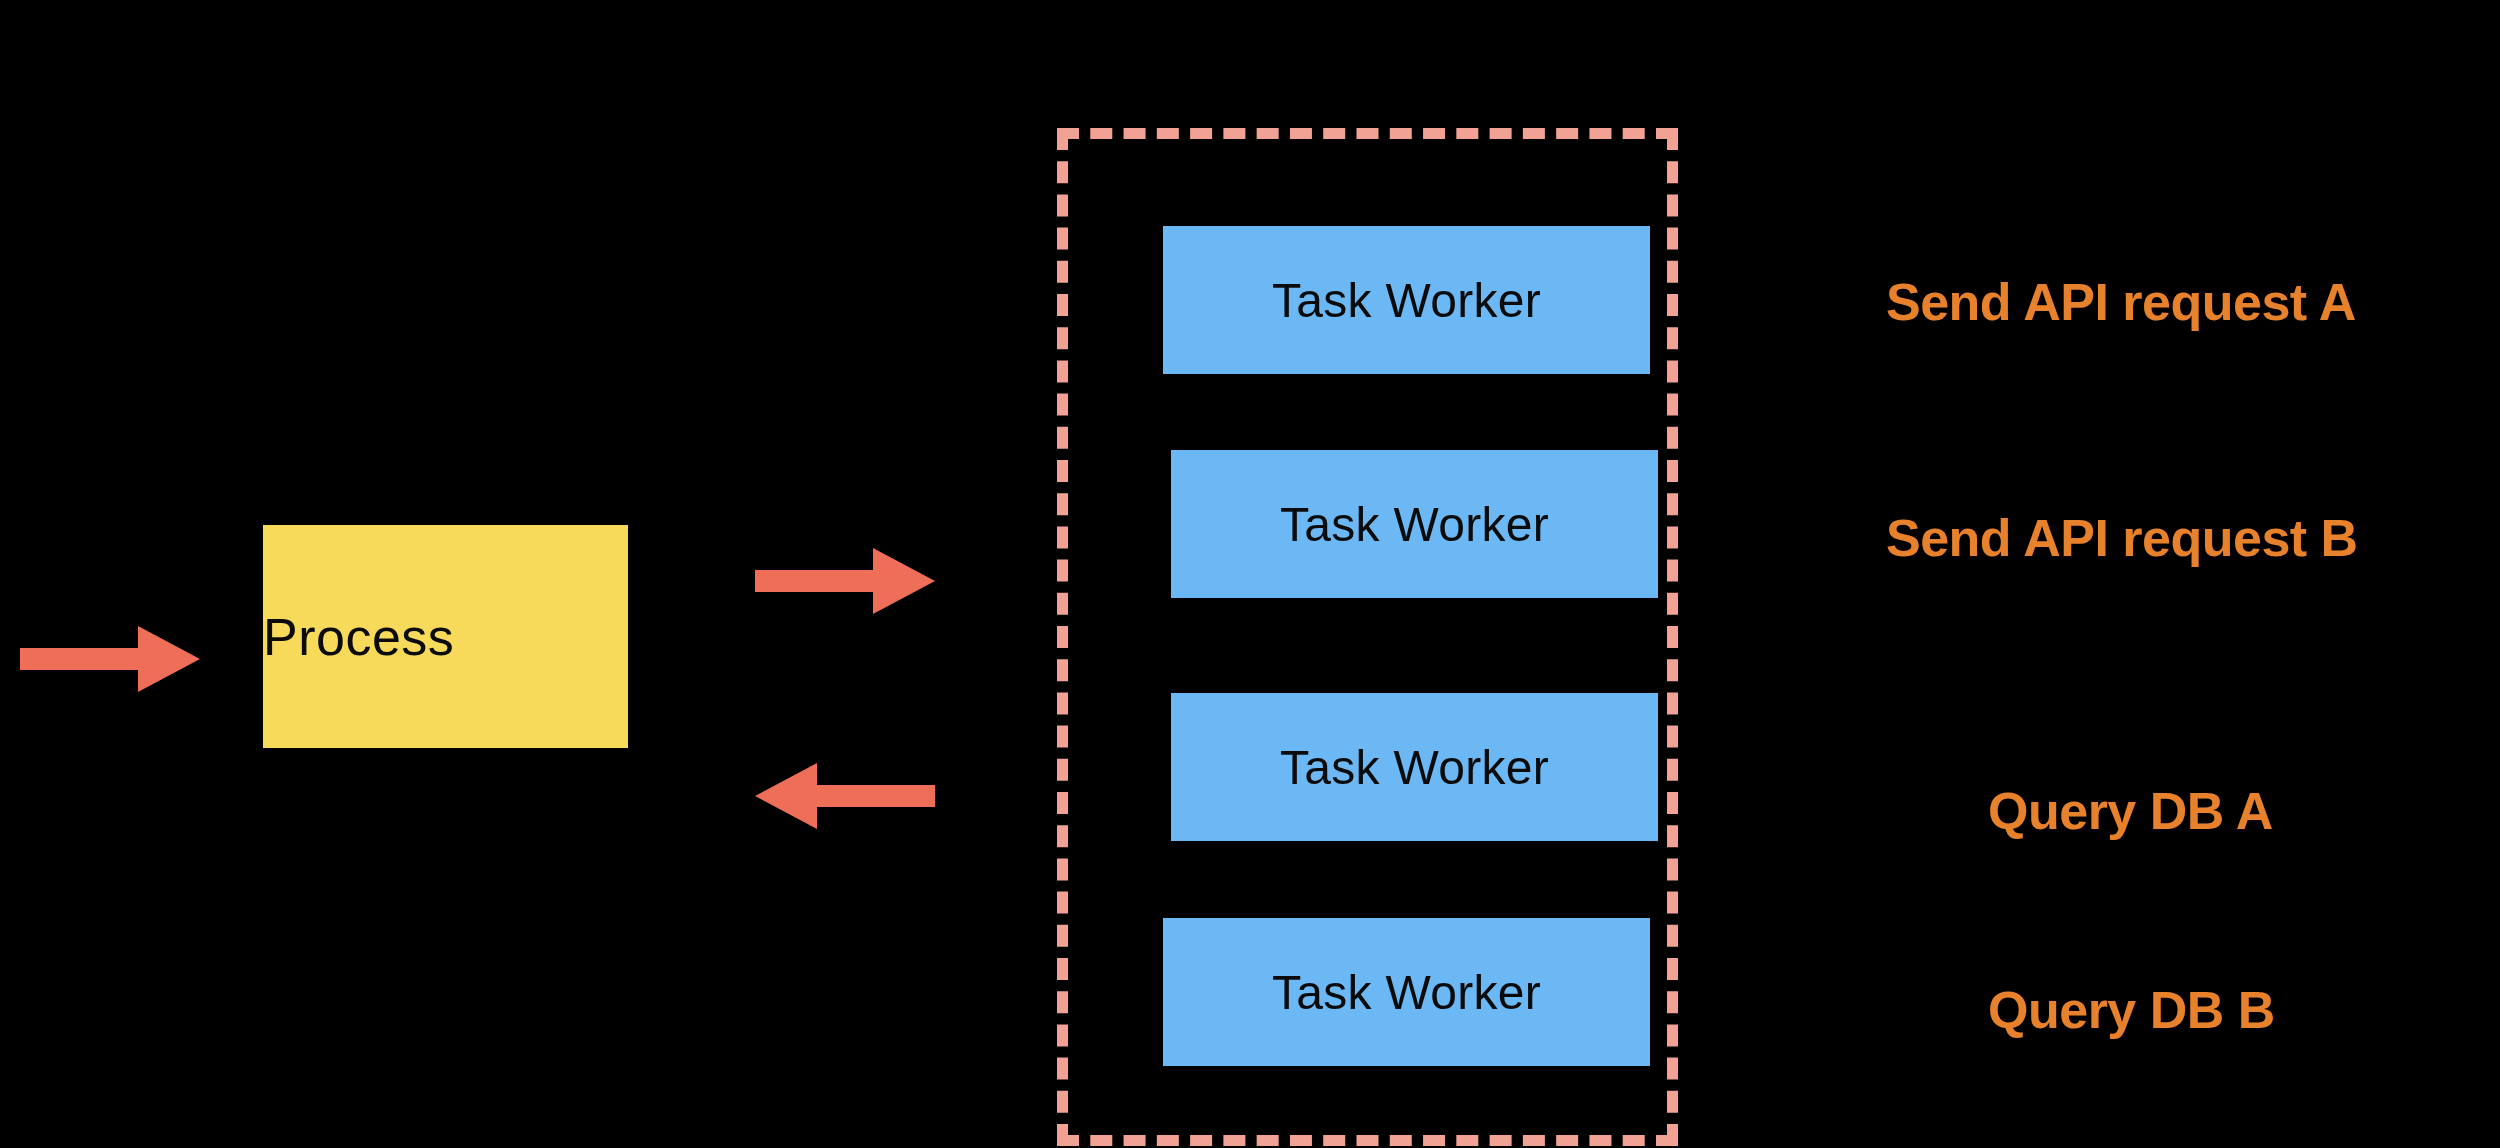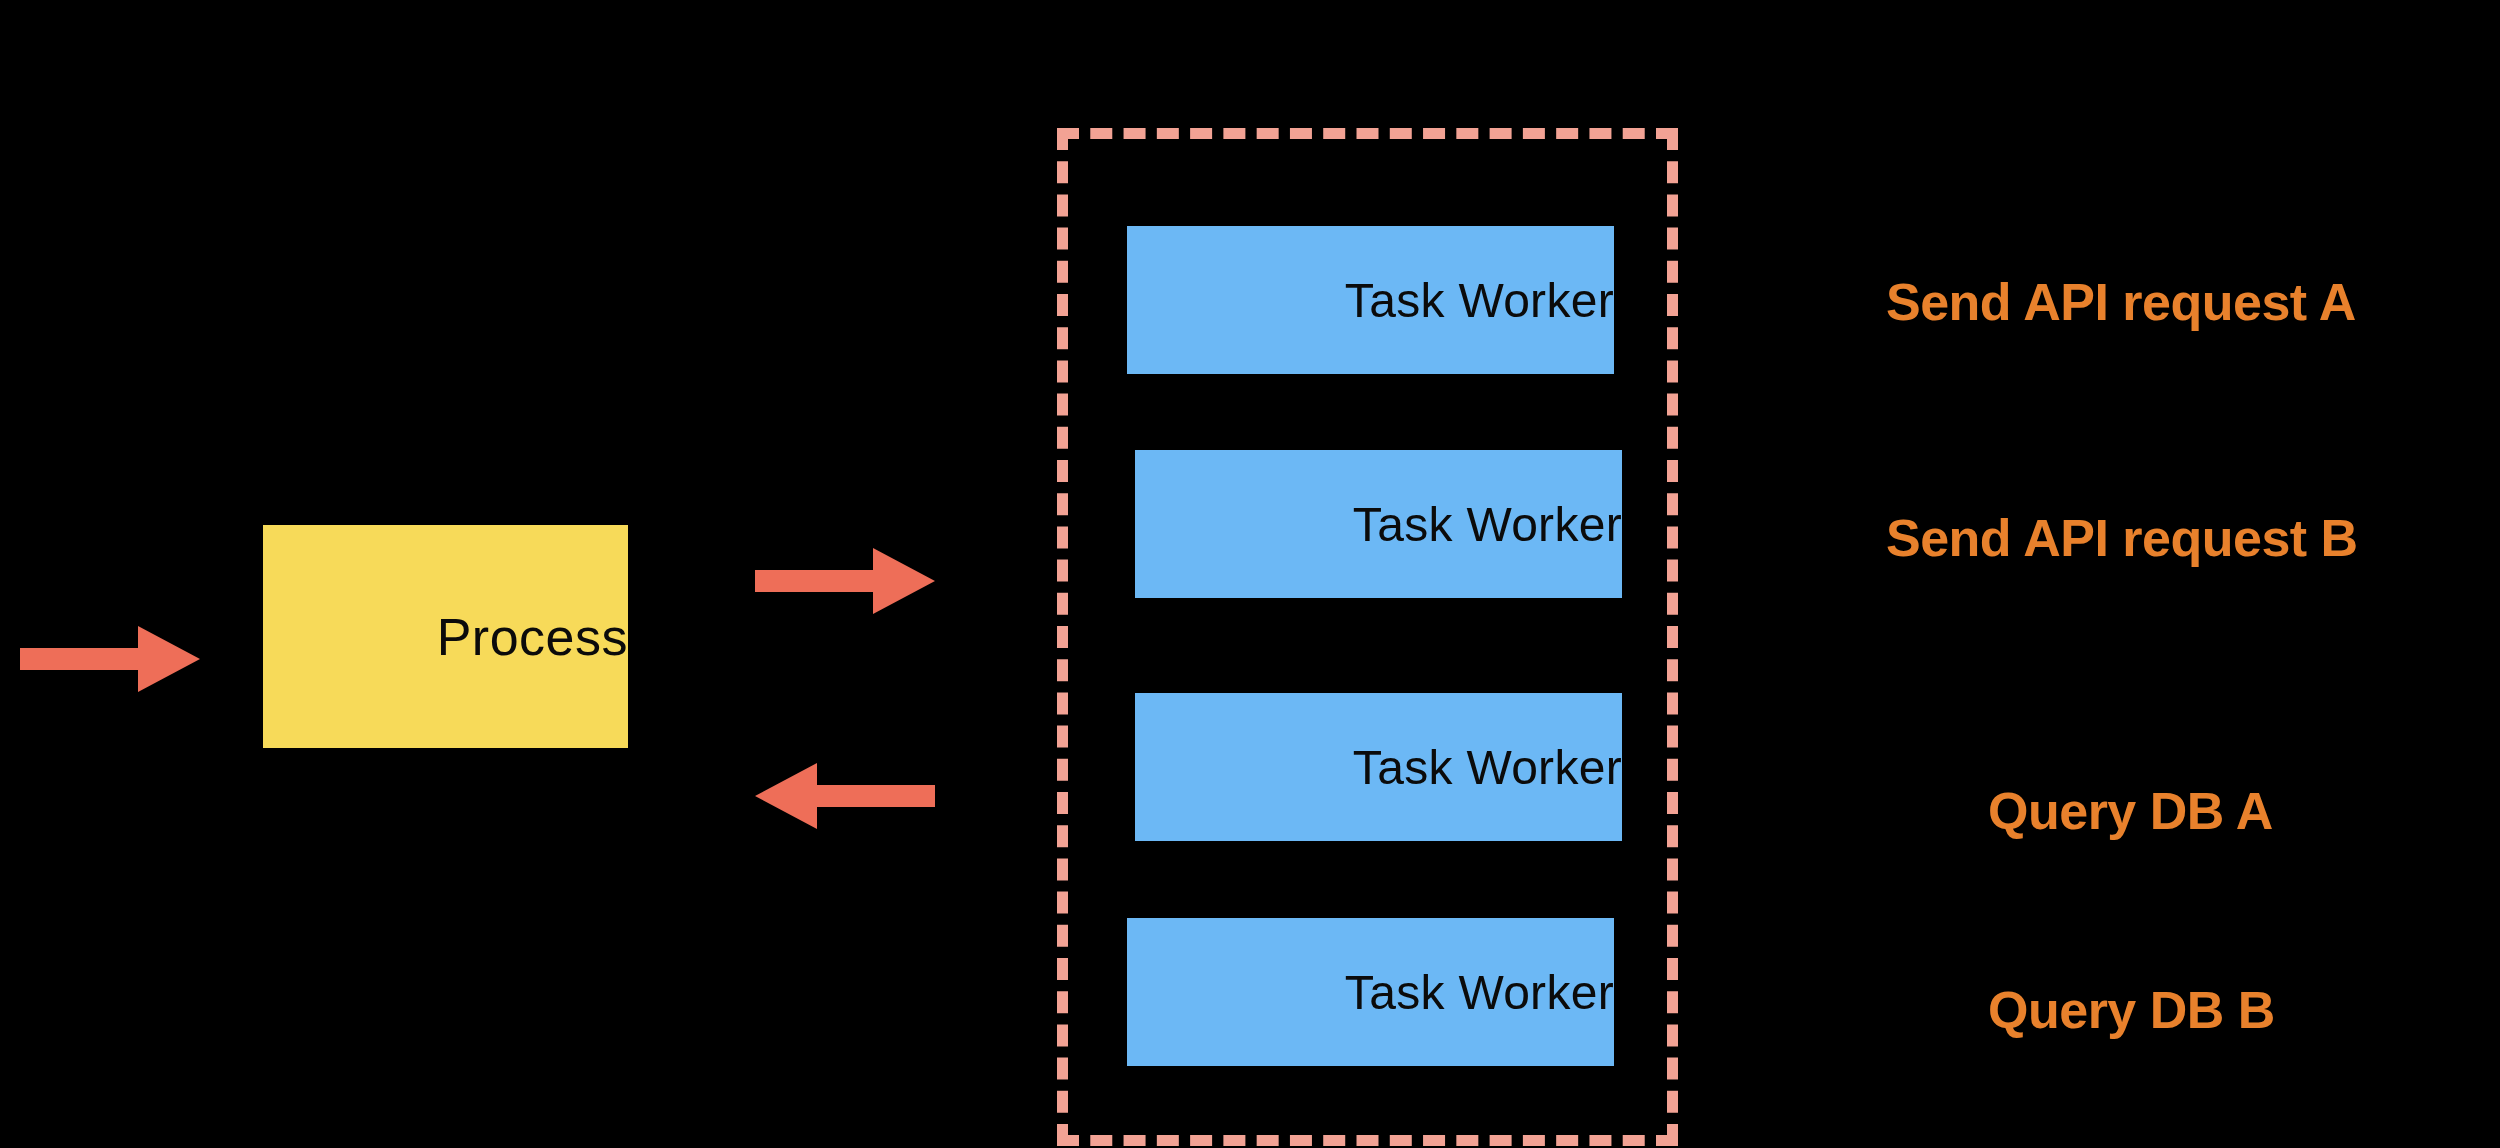--- a/index.html
+++ b/index.html
@@ -21,21 +21,21 @@
   
   .process-box {
     position: absolute;
     left: 263px;
     top: 525px;
     width: 365px;
     height: 223px;
     background: #F7DA59;
     display: flex;
     align-items: center;
-    justify-content: flex-end;
+    justify-content: flex-start;
   }
   .process-label {
     font-family: "Liberation Sans", sans-serif;
     font-size: 52px;
     color: #0B0B0B;
     letter-spacing: 0.5px;
     white-space: nowrap;
   }
 
   
@@ -55,21 +55,22 @@
     border: 11px dashed #F2A294;
     background: transparent;
   }
 
   
   .worker-box {
     position: absolute;
     background: #6CB8F5;
     display: flex;
     align-items: center;
-    justify-content: flex-end;
+    justify-content: center;
+    margin-left: 36px;
   }
   .worker-label {
     font-family: "Liberation Sans", sans-serif;
     font-size: 48px;
     color: #0B0B0B;
     letter-spacing: 0.3px;
     white-space: nowrap;
   }
   .worker-1 { left: 1127px; top: 226px; width: 487px; height: 148px; }
   .worker-2 { left: 1135px; top: 450px; width: 487px; height: 148px; }

